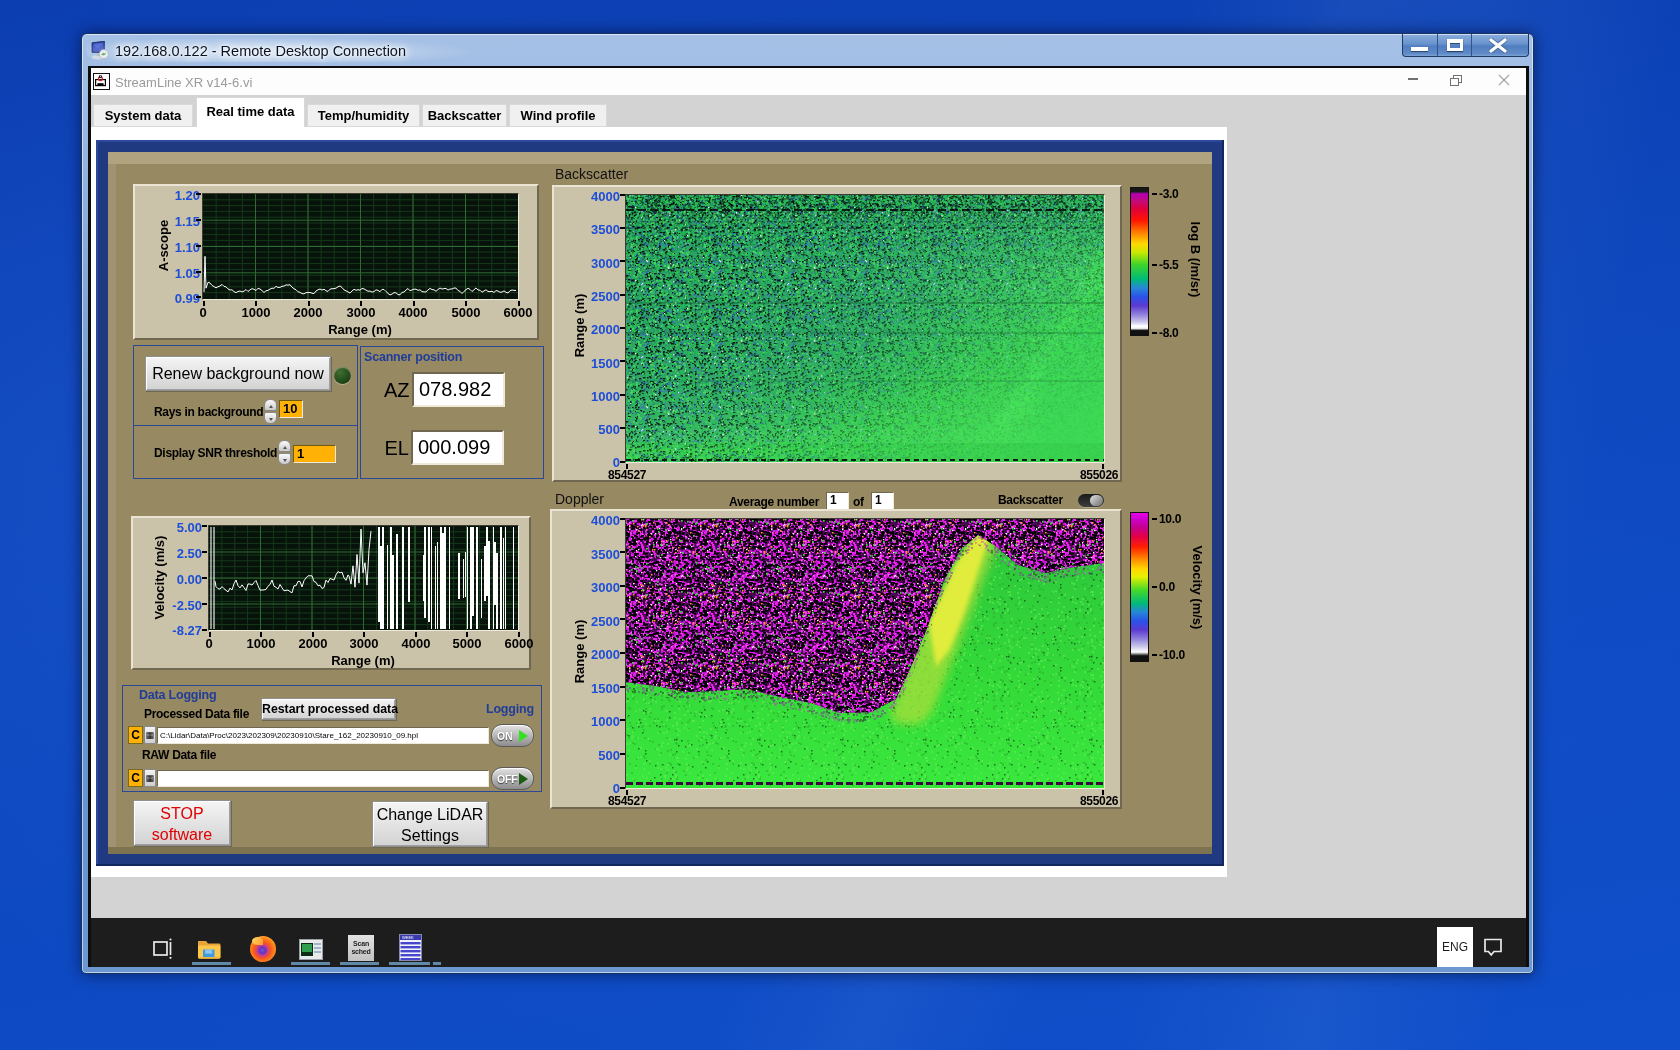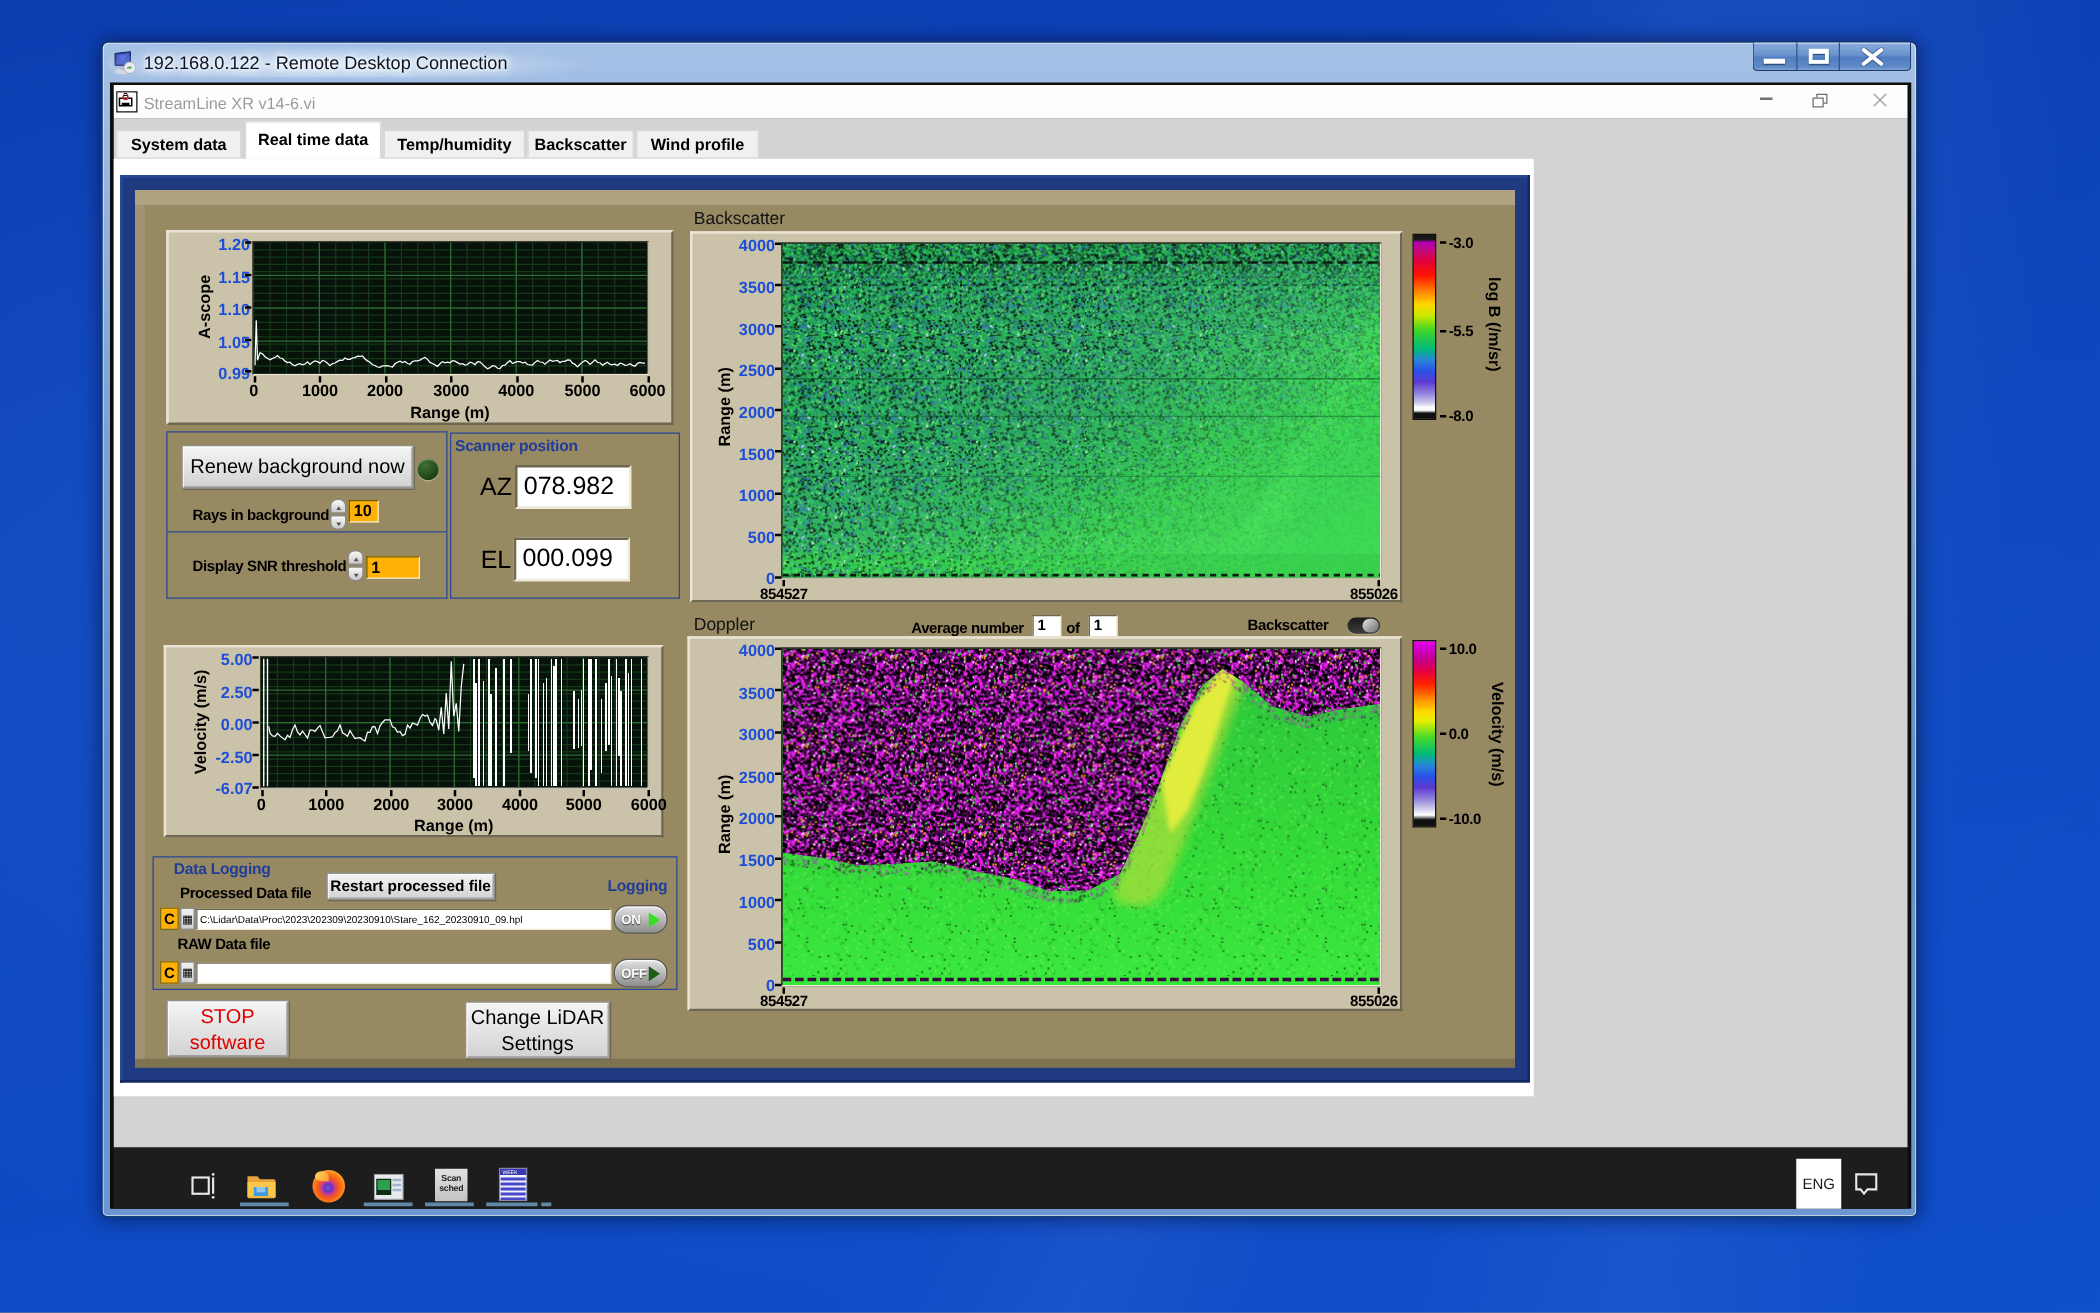--- a/index.html
+++ b/index.html
@@ -367,35 +367,35 @@
       <line x1="292" y1="1" x2="292" y2="103" stroke="#fff" stroke-width="1.6"></line>
       <line x1="294" y1="12" x2="294" y2="103" stroke="#fff" stroke-width="1.0"></line>
       <line x1="296" y1="1" x2="296" y2="103" stroke="#fff" stroke-width="1.0"></line>
       <line x1="304" y1="1" x2="304" y2="103" stroke="#fff" stroke-width="1.0"></line>
     </g>
 </svg>
 <div class="ylab" style="left:156px;top:520px;width:46px;">5.00</div>
 <div class="ylab" style="left:156px;top:546px;width:46px;">2.50</div>
 <div class="ylab" style="left:156px;top:572px;width:46px;">0.00</div>
 <div class="ylab" style="left:150px;top:598px;width:52px;">-2.50</div>
-<div class="ylab" style="left:150px;top:623px;width:52px;">-6.07</div>
+<div class="ylab" style="left:150px;top:623px;width:52px;">-8.27</div>
 <div class="rot" style="left:118px;top:570px;">Velocity (m/s)</div>
 <div class="xlab" style="left:199px;top:636px;width:20px;">0</div>
 <div class="xlab" style="left:241px;top:636px;width:40px;">1000</div>
 <div class="xlab" style="left:293px;top:636px;width:40px;">2000</div>
 <div class="xlab" style="left:344px;top:636px;width:40px;">3000</div>
 <div class="xlab" style="left:396px;top:636px;width:40px;">4000</div>
 <div class="xlab" style="left:447px;top:636px;width:40px;">5000</div>
 <div class="xlab" style="left:499px;top:636px;width:40px;">6000</div>
 <div class="xlab" style="left:313px;top:653px;width:100px;">Range (m)</div>
 
 <div class="gbox" style="left:122px;top:685px;width:420px;height:107px;"></div>
 <div class="navlab" style="left:139px;top:688px;">Data Logging</div>
 <div class="b13 abs" style="left:144px;top:707px;">Processed Data file</div>
-<div class="btn3d" style="left:261px;top:698px;width:135px;height:22px;font-weight:bold;font-size:12.3px;line-height:20px;">Restart processed file</div>
+<div class="btn3d" style="left:261px;top:698px;width:135px;height:22px;font-weight:bold;font-size:12.3px;line-height:20px;">Restart processed data</div>
 <div class="navlab" style="left:486px;top:702px;">Logging</div>
 <div class="cbox" style="left:128px;top:726px;">C</div>
 <div class="browse" style="left:144px;top:726px;">▦</div>
 <div class="pfield" style="left:157px;top:727px;width:332px;">C:\Lidar\Data\Proc\2023\202309\20230910\Stare_162_20230910_09.hpl</div>
 <div class="oval" style="left:491px;top:724px;">
     <b>ON</b>
     <i style="border-left:9px solid #35e01f;"></i>
   </div>
 <div class="b13 abs" style="left:142px;top:748px;">RAW Data file</div>
 <div class="cbox" style="left:128px;top:769px;">C</div>

